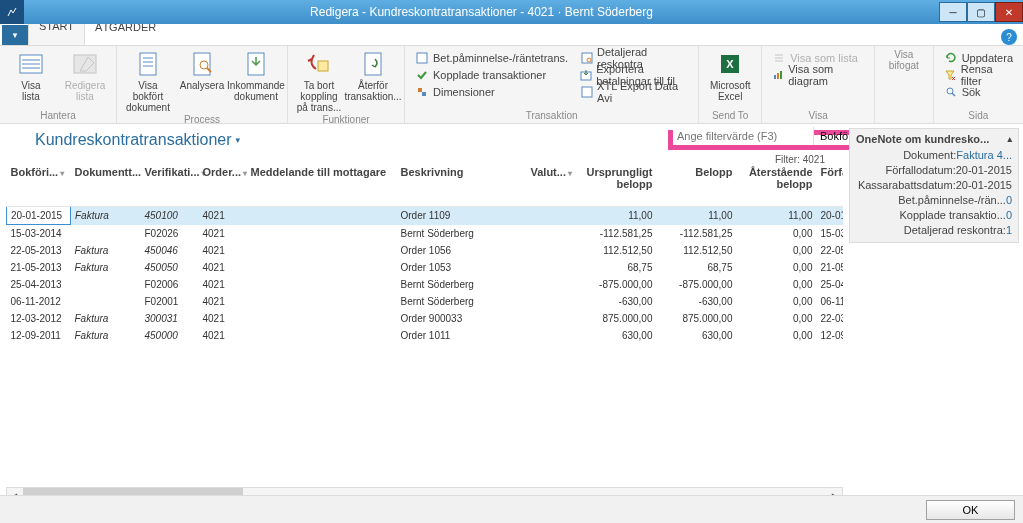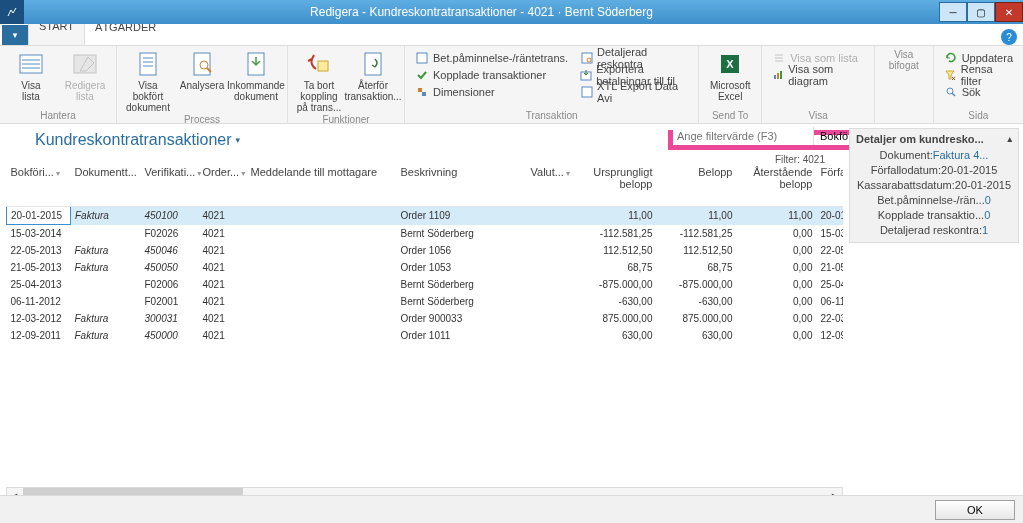--- a/index.html
+++ b/index.html
@@ -47,44 +47,44 @@
 .filterbox .select:after{content:"▾"; position:absolute; right:4px; font-size:8px; color:#555;}
 .gobtn{ width:20px;height:20px;border:1px solid #bcbcbc; border-left:none; display:flex;align-items:center;justify-content:center;color:#2a6ea0;}
 .expand{ width:18px;height:18px; margin-left:6px; display:flex;align-items:center;justify-content:center;color:#555; }
 
 .filtertext{ text-align:right; font-size:10px;color:#555; padding-right:18px; margin-top:2px;}
 
 
 .details { position:absolute; top:128px; right:4px; width:170px; background:#f1f1f1; border:1px solid #dcdcdc; padding:4px 6px; }
 .details .hdr{ display:flex; align-items:center; font-weight:bold; color:#444; font-size:11px; padding-bottom:3px;}
 .details .hdr .caret{ margin-left:auto; font-size:9px;}
-.details .row{ display:flex; justify-content:center; font-size:10px; color:#444; line-height:15px;}
+.details .row{ display:flex; justify-content:flex-end; font-size:10px; color:#444; line-height:15px;}
 .details .row .v.link{ color:#2a6ea0;}
 .details .row .v.num{ color:#2a6ea0;}
 
 
 .gridwrap{ position:absolute; left:6px; right:180px; top:162px; bottom:36px; border:0; overflow:hidden;}
 table.grid{ border-collapse:collapse; width:100%; table-layout:fixed; }
-table.grid th{ text-align:left; font-weight:normal; font-size:10px; color:#444; padding:4px 4px 16px 4px; border-bottom:1px solid #e5e5e5; vertical-align:top; position:relative;}
+table.grid th{ text-align:left; font-weight:bold; font-size:10px; color:#444; padding:4px 4px 16px 4px; border-bottom:1px solid #e5e5e5; vertical-align:top; position:relative;}
 table.grid th .arr{ font-size:8px;color:#999;margin-left:2px;}
 table.grid th.right{ text-align:right; }
 table.grid td{ font-size:10px; padding:3px 4px; color:#333; border-bottom:0; white-space:nowrap; overflow:hidden;}
 table.grid td.right{ text-align:right; }
 table.grid tr.sel td{ background:#d6ebf8; }
 table.grid tr.sel td.first{ border:1px solid #3a8fd0; background:#fff; }
 .red{ color:#c0392b; font-style:italic; }
 .redplain{ color:#c0392b; }
 .scroll-h{ position:absolute; left:6px; right:180px; bottom:20px; height:16px; border:1px solid #dcdcdc; background:#f5f5f5; display:flex; align-items:center; }
 .scroll-h .thumb{ position:absolute; left:16px; width:220px; height:14px; background:#cfcfcf; }
 .scroll-h .arrow{ width:16px;height:14px;display:flex;align-items:center;justify-content:center;color:#555;font-size:9px;}
 .scroll-h .arrow.right{ margin-left:auto;}
 
 
 .footer{ position:absolute; left:0; right:0; bottom:0; height:28px; background:#f1f1f1; border-top:1px solid #dcdcdc; display:flex; align-items:center; justify-content:flex-end; padding-right:8px;}
-.footer .ok{ width:80px;height:20px;border:1px solid #a0a0a0; background:linear-gradient(#fff,#e7e7e7); font-size:11px; display:flex;align-items:center;justify-content:center;}
+.footer .ok{ width:89px;height:20px;border:1px solid #a0a0a0; background:linear-gradient(#fff,#e7e7e7); font-size:11px; display:flex;align-items:center;justify-content:center;}
 
 svg{display:block;}
 </style>
 </head>
 <body>
 
 <div class="titlebar">
   <div class="appicon">
       <svg width="12" height="12">
         <rect width="12" height="12" fill="#1a4f80"></rect>
@@ -347,21 +347,21 @@
     <div class="sep"></div>
     <div class="select">Bokföringsdatum</div>
   </div>
   <div class="gobtn">→</div>
   <div class="expand">⌄</div>
 </div>
 <div class="filtertext" style="margin-right:180px;">Filter: 4021</div>
 
 <div class="details">
   <div class="hdr">
-      <span>Detaljer om kundresko...</span>
+      <span>OneNote om kundresko...</span>
       <span class="caret">▴</span>
     </div>
   <div class="row">
       <span>Dokument:</span>
       <span class="v link">Faktura 4...</span>
     </div>
   <div class="row">
       <span>Förfallodatum:</span>
       <span class="v">20-01-2015</span>
     </div>

